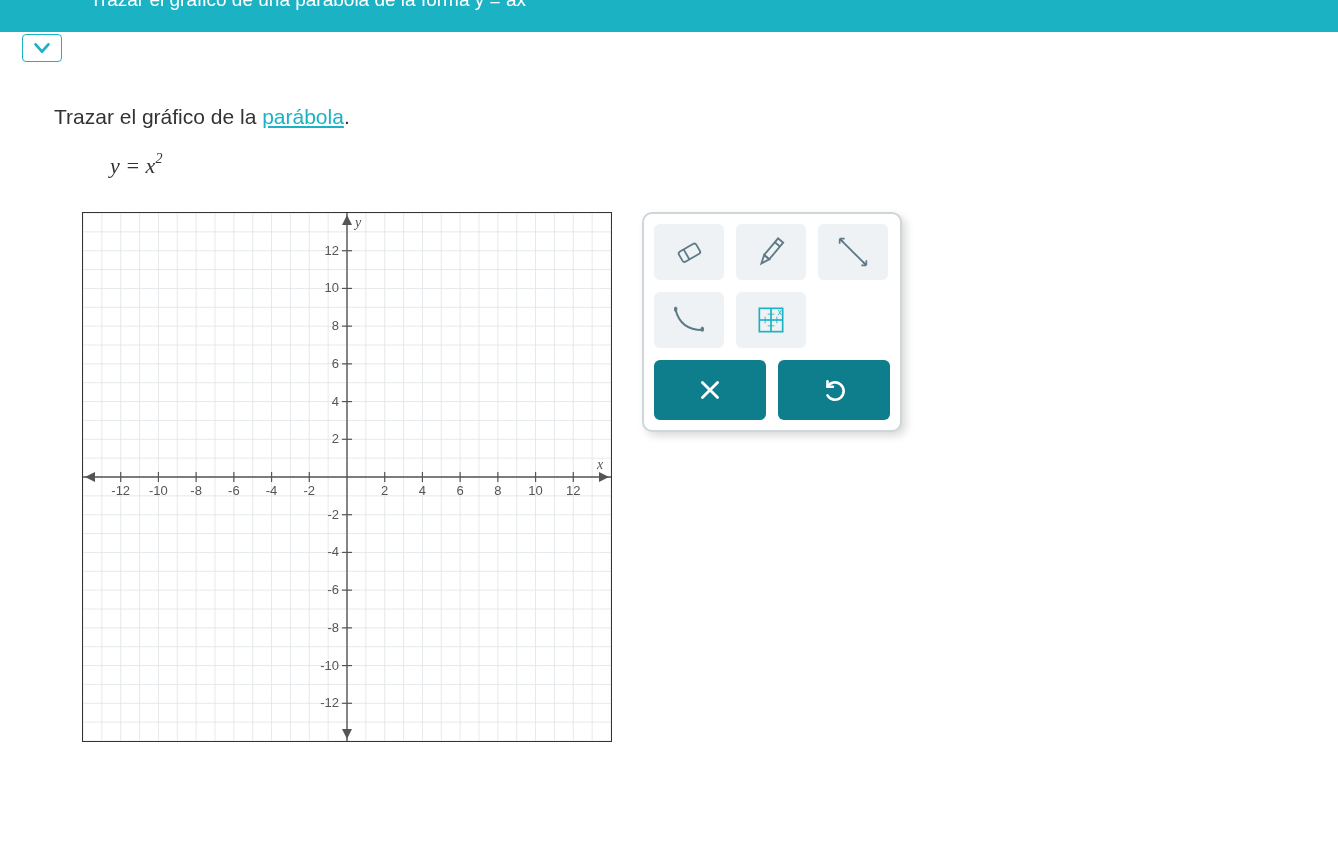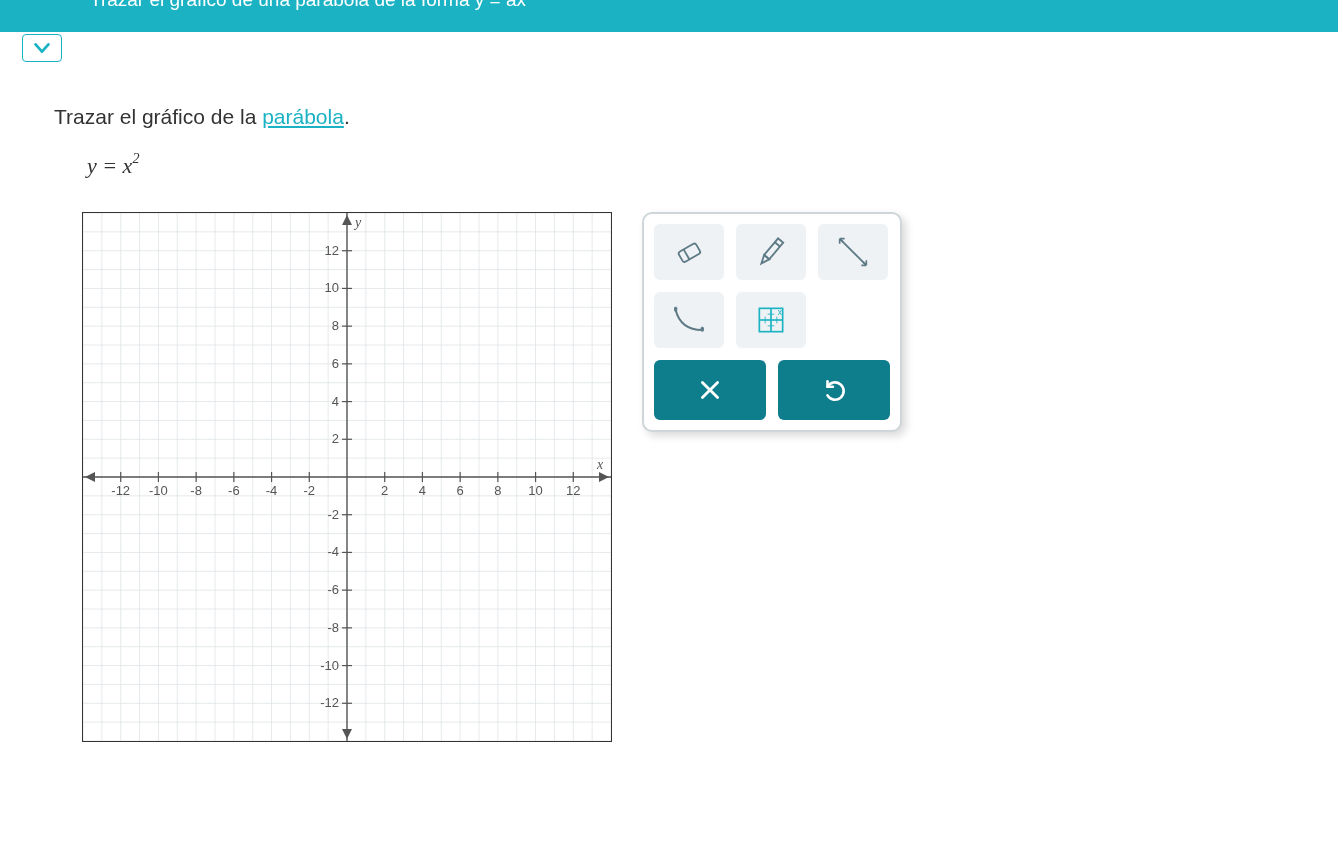--- a/index.html
+++ b/index.html
@@ -44,21 +44,21 @@
   }
   .linkish {
     color: #1bb2c4;
     text-decoration: underline;
     cursor: pointer;
   }
   .equation {
     font-family: 'Times New Roman', serif;
     font-style: italic;
     font-size: 22px;
-    margin: 18px 0 22px 33px;
+    margin: 18px 0 22px 56px;
   }
   .equation sup { font-size: 14px; position: relative; top: -2px; }
   .workarea {
     display: flex;
     gap: 30px;
     margin-top: 30px;
     padding-left: 28px;
   }
   .graph-box {
     width: 530px;

